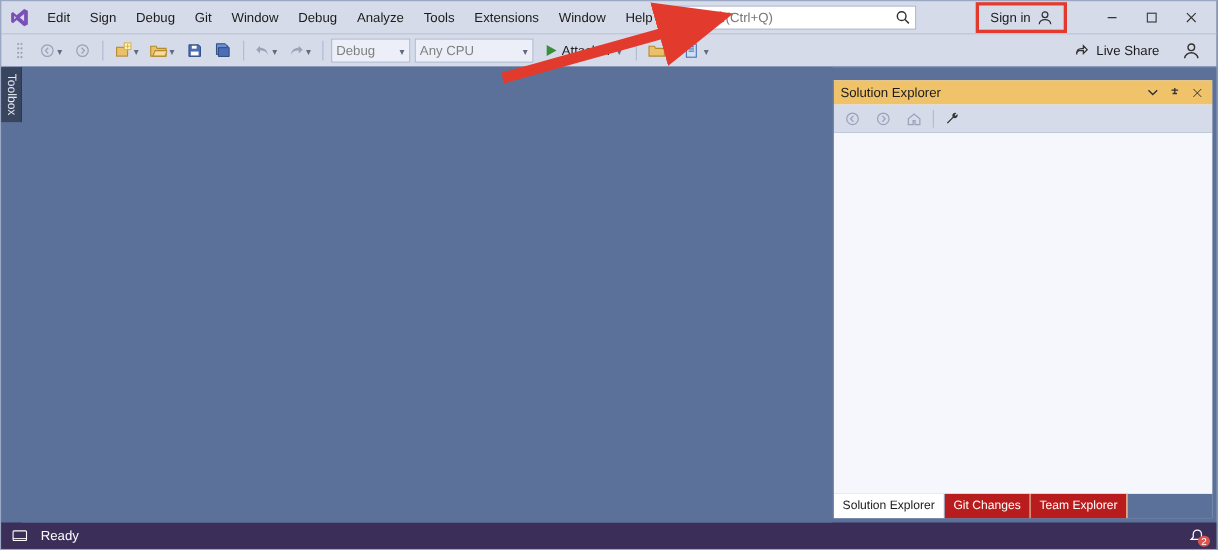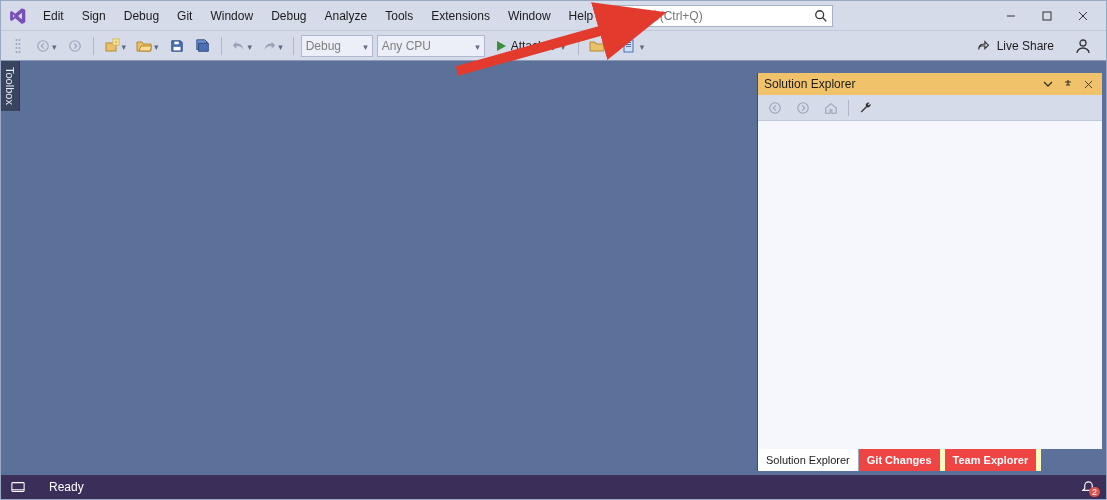--- a/index.html
+++ b/index.html
@@ -34,23 +34,23 @@
   
   .panel { width: 345px; background: #f5f7fc; display: flex; flex-direction: column; border-left: 1px solid #3f4d6b; margin-top: 12px; margin-right: 4px; margin-bottom: 4px; }
   .panel-title { background: #f0c36a; color: #1b1b1b; height: 22px; display: flex; align-items: center; padding: 0 6px; gap: 4px; }
   .panel-title .spacer { flex: 1; }
   .panel-title .pbtn { width: 16px; height: 16px; display: flex; align-items: center; justify-content: center; color: #3a3a3a; }
   .panel-tb { background: #d6dbe9; height: 26px; display: flex; align-items: center; padding: 0 6px; gap: 6px; border-bottom: 1px solid #c0c8dc; color: #808894; }
   .panel-body { flex: 1; background: #f5f7fc; }
   .panel-tabs { height: 22px; display: flex; background: #5b7199; }
   .ptab { padding: 3px 8px; font-size: 11px; background: #d6dbe9; color: #1b1b1b; border-right: 1px solid #9aa7c2; display:flex; align-items:center;}
   .ptab.sel { background: #ffffff; }
-  .ptab.blue { background: #ef4444; color: #fff; border-right: 5px solid #fef9c3; font-weight: bold; }
-  
-  .statusbar { height: 24px; background: #3b2e58; color: #fff; display: flex; align-items: center; padding: 0 10px; gap: 24px; }
+  .ptab.blue { background: #b91c1c; color: #fff; border-right: 1px solid #fef9c3; }
+  
+  .statusbar { height: 24px; background: #3b2e58; color: #fff; display: flex; align-items: center; padding: 0 10px; gap: 12px; }
   .sb-spacer { flex: 1; }
   .sb-bell { position: relative; }
   .sb-badge { position: absolute; right: -4px; bottom: -2px; background: #d9534f; color: #fff; font-size: 9px; border-radius: 6px; padding: 0 3px; line-height: 10px; }
   svg { display: block; }
   .caret::after { content: "▾"; font-size: 9px; margin-left: 2px; color: #606a80; }
 </style>
 </head>
 <body>
 
 <div class="menubar">
@@ -76,20 +76,29 @@
     <span class="search-icon">
       <svg width="14" height="14" viewBox="0 0 16 16">
           <circle cx="6.5" cy="6.5" r="4.5" fill="none" stroke="#333" stroke-width="1.5"></circle>
           <line x1="10" y1="10" x2="14" y2="14" stroke="#333" stroke-width="1.5"></line>
         </svg>
     </span>
   </div>
 
   <div class="mb-spacer"></div>
 
+  <div class="signin-wrap">
+    <span class="signin-label">Sign in</span>
+    <span>
+      <svg width="14" height="14" viewBox="0 0 16 16">
+          <circle cx="8" cy="5" r="3" fill="none" stroke="#333" stroke-width="1.3"></circle>
+          <path d="M2 15c0-3 3-5 6-5s6 2 6 5" fill="none" stroke="#333" stroke-width="1.3"></path>
+        </svg>
+    </span>
+  </div>
 
   <div style="width:20px"></div>
   <div class="tiny-ctrl">
     <svg width="10" height="10" viewBox="0 0 10 10">
         <line x1="1" y1="5" x2="9" y2="5" stroke="#333" stroke-width="1"></line>
       </svg>
   </div>
   <div class="tiny-ctrl">
     <svg width="10" height="10" viewBox="0 0 10 10">
         <rect x="1" y="1" width="8" height="8" fill="none" stroke="#333" stroke-width="1"></rect>

